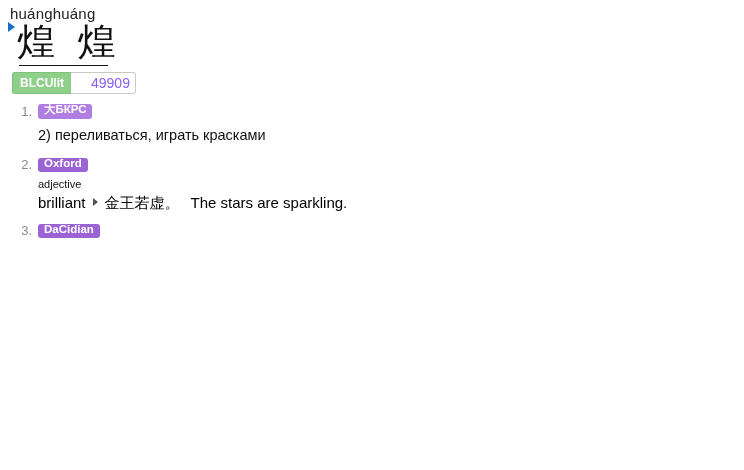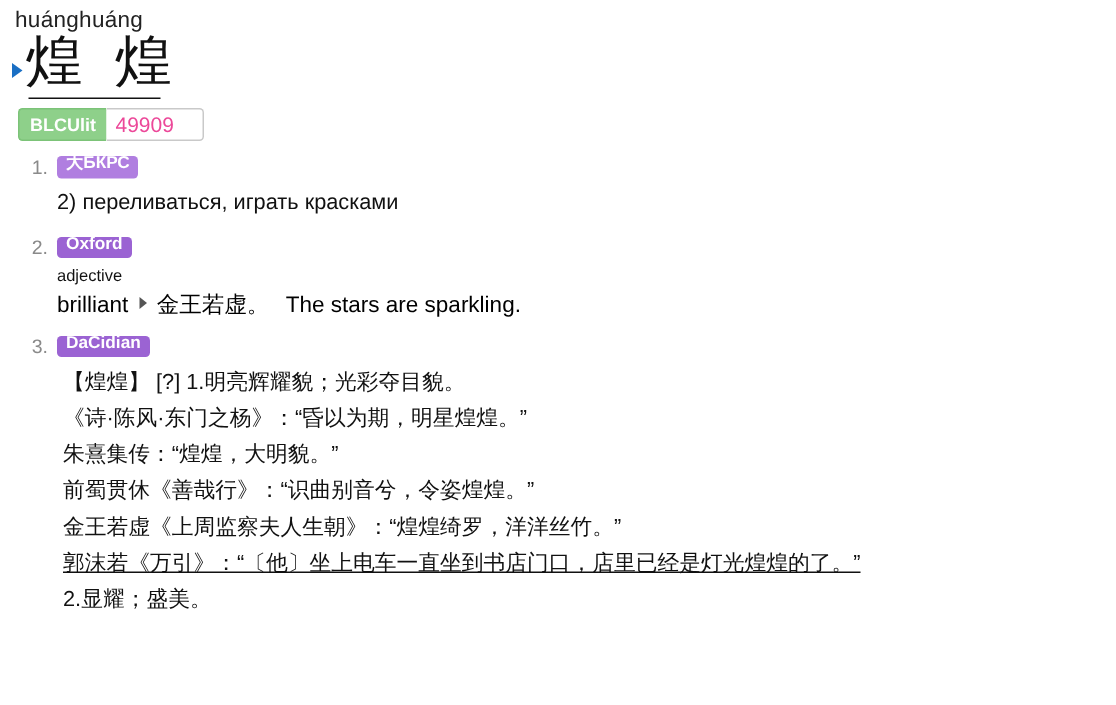--- a/index.html
+++ b/index.html
@@ -20,24 +20,23 @@
   
   .pinyin {
     font-size: 15px;
     color: #222;
     margin: 1px 0 0 2px;
     letter-spacing: 0.2px;
   }
   
   .headword-row {
     display: flex;
-    align-items: flex-end;
+    align-items: flex-start;
     margin: 0 0 0 0;
     position: relative;
-    font-family: Liberation Serif, serif;
   }
   .play-triangle {
     width: 0; height: 0;
     border-left: 7px solid #1a6fc4;
     border-top: 5px solid transparent;
     border-bottom: 5px solid transparent;
     margin: 0 2px 14px 0;
     flex: 0 0 auto;
   }
   .headword {
@@ -75,24 +74,24 @@
     border-right: none;
     border-radius: 3px 0 0 3px;
   }
   .freq-value {
     flex: 1;
     border: 1px solid #c9c9c9;
     border-left: none;
     border-radius: 0 3px 3px 0;
     background: #fff;
     font-size: 14px;
-    color: #ec4899;
+    color: #8b5cf6;
     display: flex;
     align-items: center;
-    padding-left: 6px;
+    padding-left: 20px;
     text-align: right;
   }
   
   .section {
     margin-top: 10px;
   }
   .section-head {
     display: flex;
     align-items: center;
     gap: 6px;
@@ -196,24 +195,15 @@
       <span class="cn">金王若虚。</span>
       <span class="en">The stars are sparkling.</span>
     </div>
   </div>
 
   <div class="section">
     <div class="section-head">
       <span class="sec-num">3.</span>
       <span class="chip-src chip-dacidian">DaCidian</span>
     </div>
-    <div class="dc-lines">
-      <div class="dc-line">【煌煌】 [?] 1.明亮辉耀貌；光彩夺目貌。</div>
-      <div class="dc-line">《诗·陈风·东门之杨》：“昏以为期，明星煌煌。”</div>
-      <div class="dc-line">朱熹集传：“煌煌，大明貌。”</div>
-      <div class="dc-line">前蜀贯休《善哉行》：“识曲别音兮，令姿煌煌。”</div>
-      <div class="dc-line">金王若虚《上周监察夫人生朝》：“煌煌绮罗，洋洋丝竹。”</div>
-      <div class="dc-line u">郭沫若《万引》：“〔他〕坐上电车一直坐到书店门口，店里已经是灯光煌煌的了。”</div>
-      <div class="dc-line">2.显耀；盛美。</div>
-    </div>
   </div>
 
 </div>
 
 </body></html>

